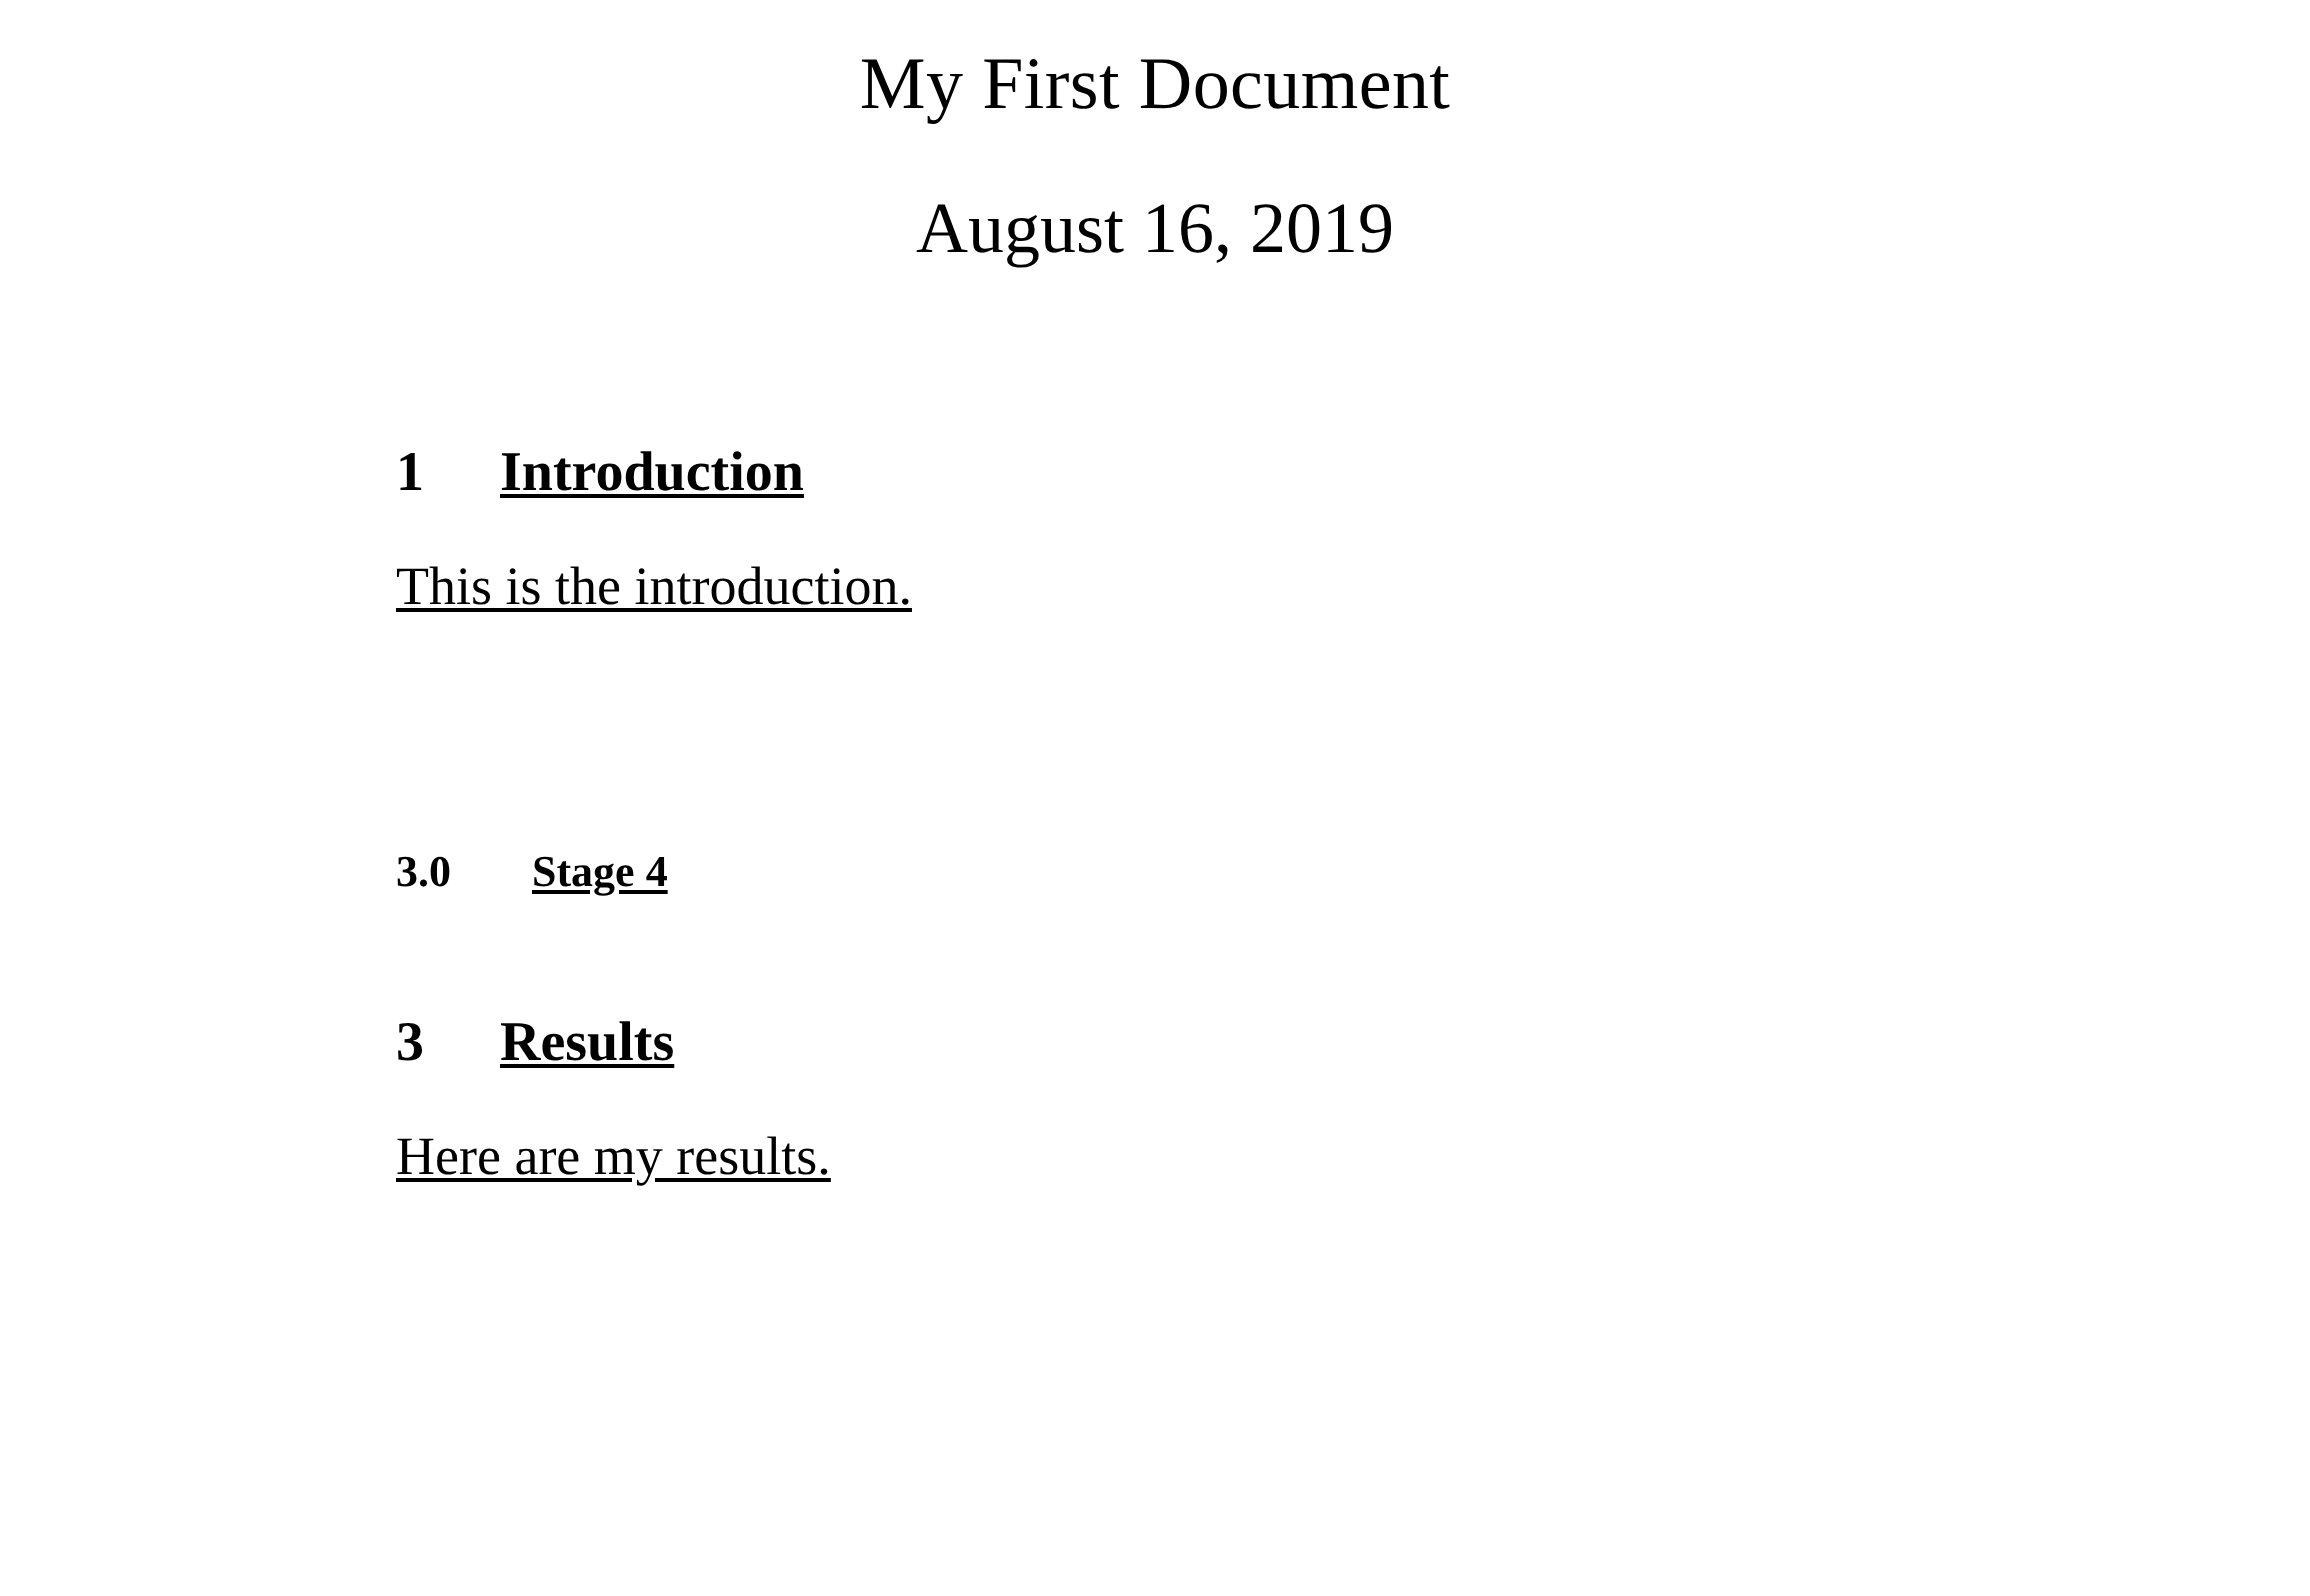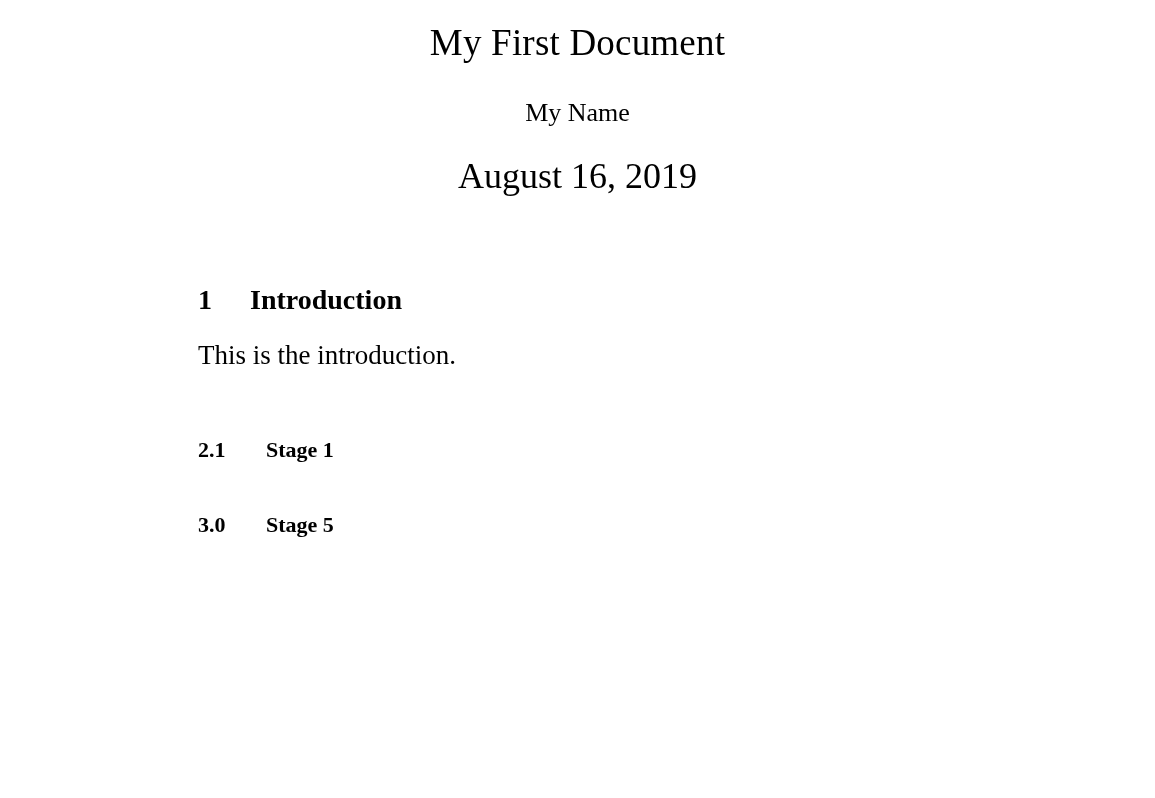--- a/index.html
+++ b/index.html
@@ -42,20 +42,21 @@
     font-size: 36px;
     font-weight: normal;
     margin: 0;
     padding-top: 29px;
     line-height: 1.15;
   }
   .body-area {
     margin-top: 52px;
     padding-left: 198px;
     padding-right: 198px;
+    text-decoration: underline;
   }
   .h1 {
     font-size: 28px;
     font-weight: bold;
     margin: 0;
     padding: 0;
     line-height: 1.2;
   }
   .h1 .num {
     display: inline-block;
@@ -85,21 +86,20 @@
   .gap-h1-to-h2 { height: 25px; }
   .gap-h2-to-p { height: 18px; }
   .gap-p-to-h2 { height: 31px; }
 </style>
 </head>
 <body>
 
 <div class="page">
 
   <h1 class="doc-title">My First Document</h1>
-  <div class="doc-author">My Name</div>
   <div class="doc-date">August 16, 2019</div>
 
   <div class="body-area">
 
     <div class="gap-h1-top"></div>
 
     <div class="sec-block">
       <div class="h1">
         <span class="num">1</span><span>Introduction</span>
       </div>
@@ -107,33 +107,37 @@
       <p class="para">This is the introduction.</p>
     </div>
 
     <div class="gap-p-to-h1"></div>
 
     <div class="sec-block">
 
       <div class="gap-h1-to-h2"></div>
 
       <div>
-        <div class="h2">
-          <span class="num">2.1</span><span>Stage 1</span>
-        </div>
         <div class="gap-h2-to-p"></div>
       </div>
 
       <div class="gap-p-to-h2"></div>
 
       <div>
         <div class="h2">
-          <span class="num">3.0</span><span>Stage 5</span>
+          <span class="num">3.0</span><span>Stage 4</span>
         </div>
         <div class="gap-h2-to-p"></div>
       </div>
     </div>
 
     <div class="gap-p-to-h1"></div>
 
+    <div class="sec-block">
+      <div class="h1">
+        <span class="num">3</span><span>Results</span>
+      </div>
+      <div class="gap-h1-to-p"></div>
+      <p class="para">Here are my results.</p>
+    </div>
 
   </div>
 </div>
 
 </body></html>

